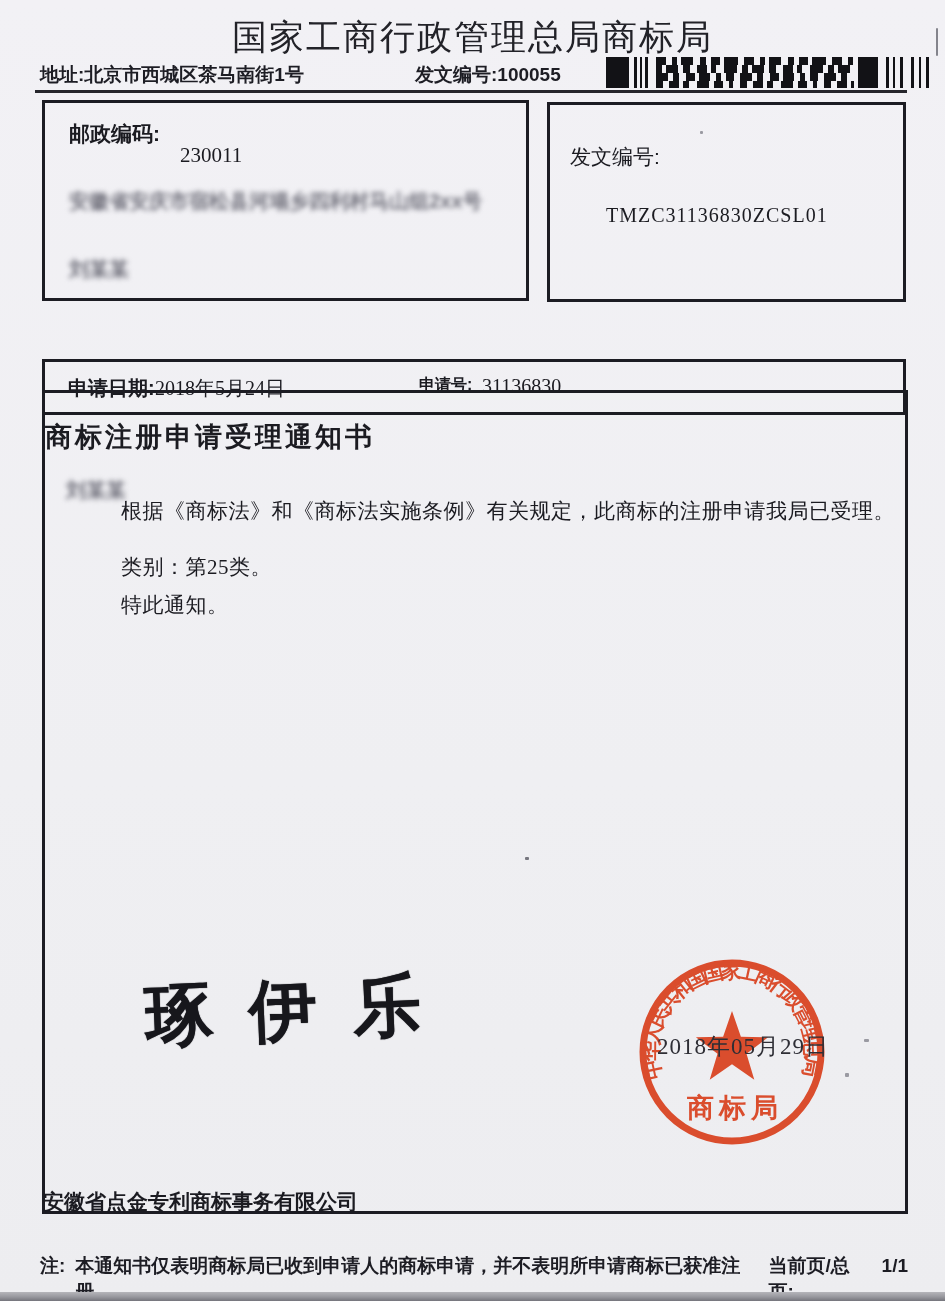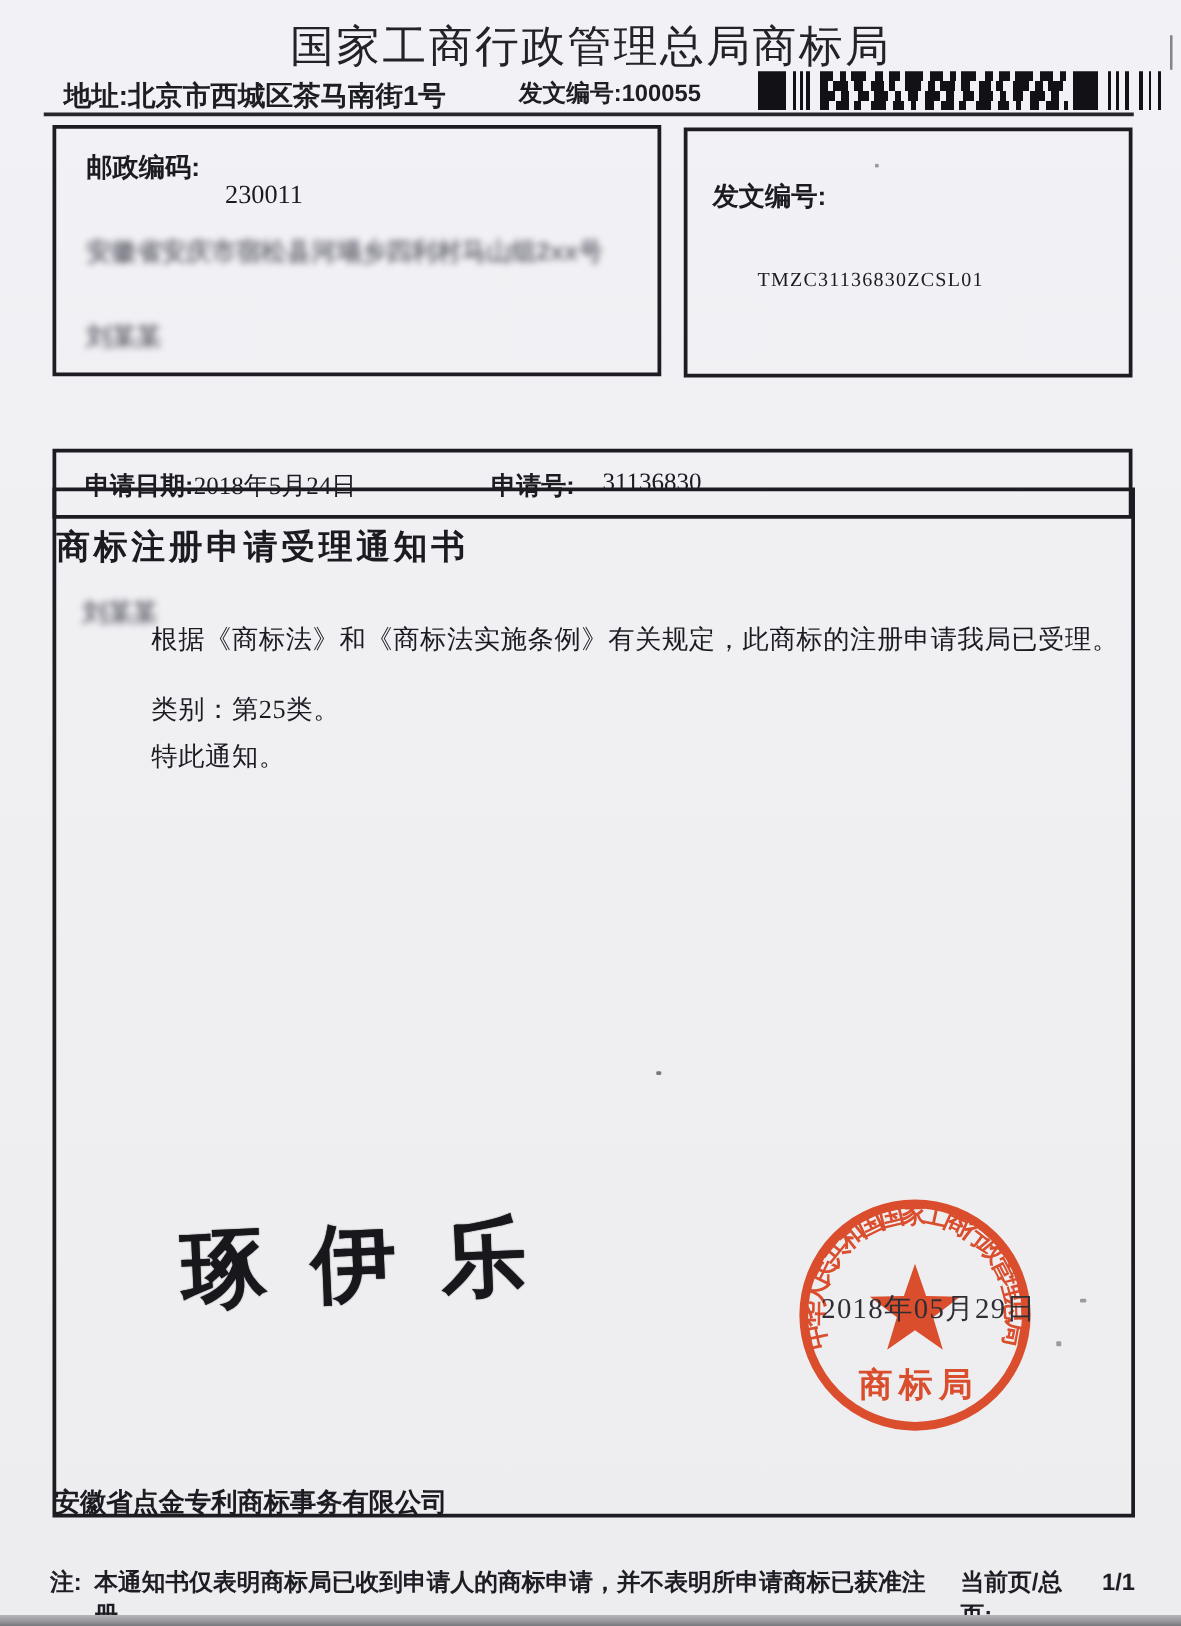--- a/index.html
+++ b/index.html
@@ -8,21 +8,21 @@
     background:linear-gradient(180deg,#f2f1f5 0%,#efeff2 60%,#ededf0 100%);
     font-family:"Liberation Serif", serif;color:#1b1b21;overflow:hidden;
   }
   .sans{font-family:"Liberation Sans", sans-serif;}
   .abs{position:absolute;}
   .box{position:absolute;border:3px solid #1c1c23;background:transparent;}
   .redacted{color:#71717c;filter:blur(2.6px);}
   .rule{position:absolute;background:#26262c;}
   .speck{position:absolute;background:#9a9aa2;border-radius:1px;}
   .org-title{top:14px;left:0;width:100%;text-align:center;font-size:35px;font-weight:500;letter-spacing:2px;color:#222228;}
-  .addr{top:62px;left:40px;font-size:22px;font-weight:600;color:#1d1d24;margin-left:11px;}
+  .addr{top:62px;left:40px;font-size:19px;font-weight:600;color:#1d1d24;}
   .postal{top:62px;left:415px;font-size:19px;font-weight:600;color:#1d1d24;}
   .barcode{top:57px;left:606px;width:326px;height:31px;}
   .seal-svg{position:absolute;left:590px;top:562px;width:194px;height:194px;opacity:.93;}
   .seal-svg text{font-family:"Liberation Serif", serif;font-weight:bold;}
   .seal-date{position:absolute;left:612px;top:638px;font-size:23px;letter-spacing:1px;color:#2e2e35;font-weight:500;}
   .calligraphy{
     position:absolute;left:100px;top:572px;font-size:68px;font-weight:bold;
     letter-spacing:36px;color:#17171c;transform:rotate(-2.5deg);white-space:nowrap;
     text-shadow:0 0 1px #17171c;
   }
@@ -65,29 +65,29 @@
   <div class="rule" style="top:90px;left:35px;width:872px;height:3px;"></div>
 
   <div class="box" style="left:42px;top:100px;width:481px;height:195px;">
     <span class="abs sans" style="left:24px;top:17px;font-size:21px;font-weight:600;">邮政编码:</span>
     <span class="abs" style="left:135px;top:18px;font-size:21px;margin-top:22px;">230011</span>
     <span class="abs sans redacted" style="left:24px;top:85px;font-size:20px;font-weight:600;white-space:nowrap;">安徽省安庆市宿松县河塌乡四利村马山组2xx号</span>
     <span class="abs sans redacted" style="left:24px;top:153px;font-size:20px;font-weight:600;">刘某某</span>
   </div>
 
   <div class="box" style="left:547px;top:102px;width:353px;height:194px;">
-    <span class="abs sans" style="left:20px;top:38px;font-size:21px;font-weight:700;">发文编号:</span>
-    <span class="abs" style="left:56px;top:99px;font-size:16px;letter-spacing:1px;margin-top:12px;">TMZC31136830ZCSL01</span>
+    <span class="abs sans" style="left:20px;top:38px;font-size:21px;font-weight:400;">发文编号:</span>
+    <span class="abs" style="left:56px;top:99px;font-size:20px;letter-spacing:1px;">TMZC31136830ZCSL01</span>
     <span class="speck" style="left:150px;top:26px;width:3px;height:3px;"></span>
   </div>
 
   <div class="box" style="left:42px;top:320px;width:858px;height:50px;margin-top:39px;">
     <span class="abs sans" style="left:23px;top:13px;font-size:20px;font-weight:600;">申请日期:</span>
     <span class="abs" style="left:110px;top:13px;font-size:20px;">2018年5月24日</span>
-    <span class="abs sans" style="left:348px;top:13px;font-size:20px;font-weight:600;">申请号:</span>
+    <span class="abs sans" style="left:374px;top:13px;font-size:16px;font-weight:600;">申请号:</span>
     <span class="abs" style="left:437px;top:13px;font-size:20px;">31136830</span>
   </div>
 
   <div class="box" style="left:42px;top:390px;width:860px;height:818px;">
     <div class="notice-title">商标注册申请受理通知书</div>
 
     <span class="abs sans redacted" style="left:21px;top:84px;font-size:20px;font-weight:600;">刘某某</span>
 
     <div class="body-line" style="top:104px;text-align:center;">根据《商标法》和《商标法实施条例》有关规定，此商标的注册申请我局已受理。</div>
     <div class="body-line" style="top:160px;">类别：第25类。</div>

